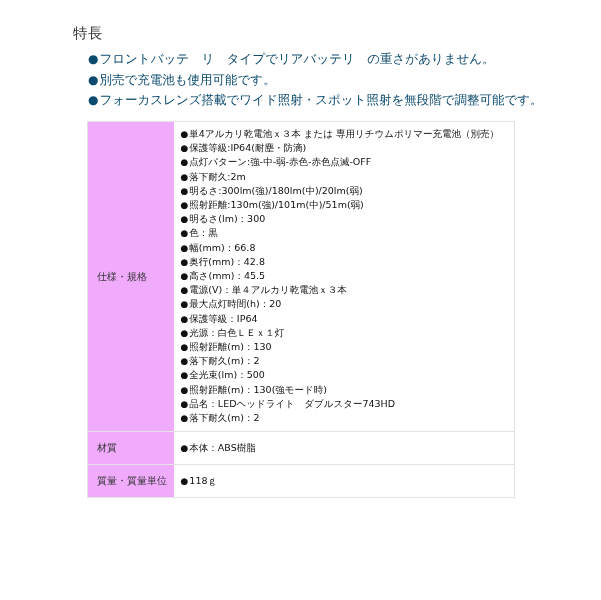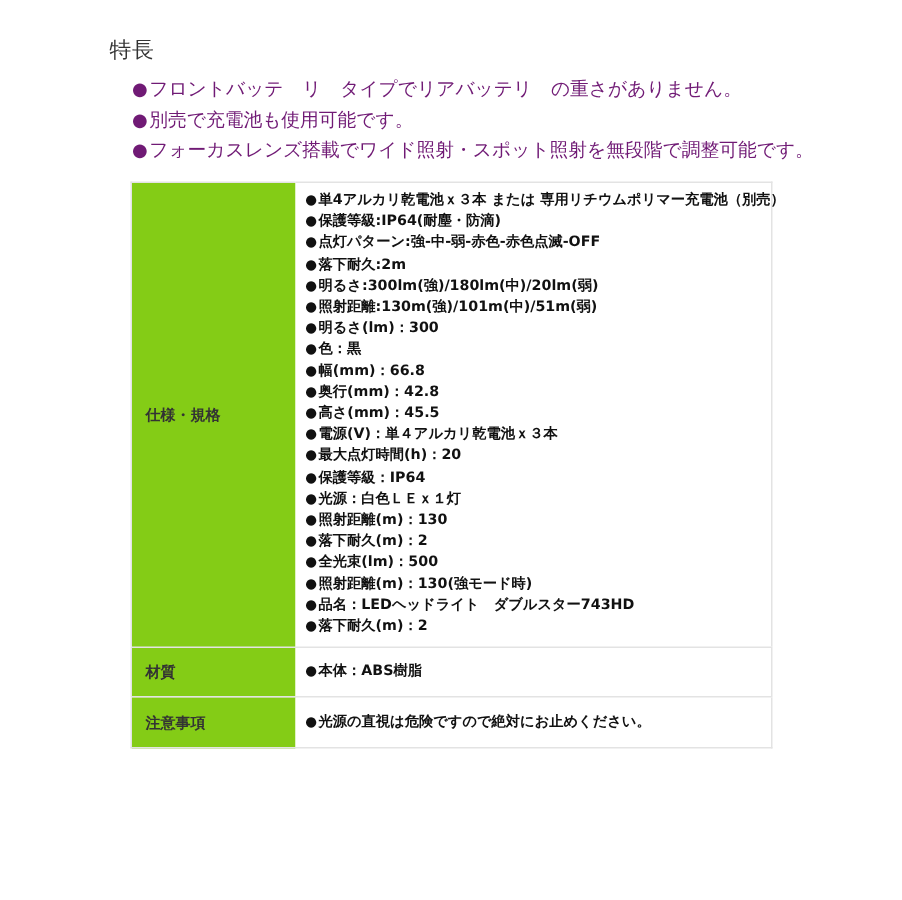--- a/index.html
+++ b/index.html
@@ -10,34 +10,34 @@
   }
   .section-title {
     position: absolute; left: 73px; top: 24px;
     font-size: 14.5px; color: #333333; letter-spacing: 0.5px;
   }
   .features {
     position: absolute; left: 88px; top: 49px; width: 500px;
     margin: 0; padding: 0; list-style: none;
   }
   .features li {
-    font-size: 12.5px; line-height: 19.5px; color: #701a75;
+    font-size: 12.5px; line-height: 19.5px; color: #0c4a6e;
     white-space: nowrap;
   }
   .bullet { font-size: 12px; margin-right: 1px; }
 
   .spec-table {
     position: absolute; left: 87px; top: 121px; width: 428px;
     border-collapse: collapse; table-layout: fixed;
     border: 1px solid #e3e3e3;
   }
-  .spec-table td { border-top: 1px solid #e3e3e3; padding: 0; vertical-align: middle; font-weight: bold; }
+  .spec-table td { border-top: 1px solid #e3e3e3; padding: 0; vertical-align: middle; }
   .spec-table tr:first-child td { border-top: none; }
   .label-cell {
-    width: 109px; background: #84cc16; font-size: 10px; color: #333;
+    width: 86px; background: #f0abfc; font-size: 10px; color: #333;
     padding-left: 9px !important; box-sizing: border-box;
   }
   .value-cell {
     background: #ffffff; font-size: 9.5px; color: #111;
     padding-left: 7px !important; box-sizing: border-box;
   }
   .value-list { margin: 0; padding: 0; list-style: none; }
   .value-list li { line-height: 13.2px; white-space: nowrap; }
   .value-list li::before { content: "●"; font-size: 9px; margin-right: 1px; }
   .row-spec .value-cell { padding-top: 5px !important; padding-bottom: 6px !important; }
@@ -89,22 +89,22 @@
     </td>
   </tr>
   <tr class="row-material">
     <td class="label-cell">材質</td>
     <td class="value-cell">
       <ul class="value-list">
         <li>本体：ABS樹脂</li>
       </ul>
     </td>
   </tr>
-  <tr class="row-caution">
-    <td class="label-cell">注意事項</td>
+  <tr class="row-weight">
+    <td class="label-cell">質量・質量単位</td>
     <td class="value-cell">
       <ul class="value-list">
-        <li>光源の直視は危険ですので絶対にお止めください。</li>
+        <li>118ｇ</li>
       </ul>
     </td>
   </tr>
 </tbody>
   </table>
 
 </body></html>

